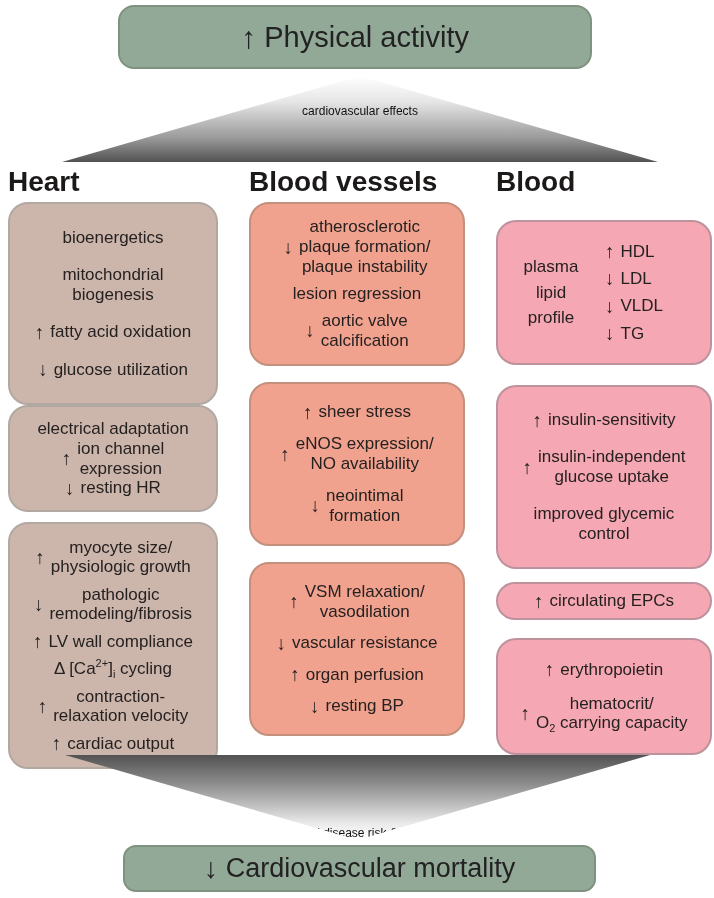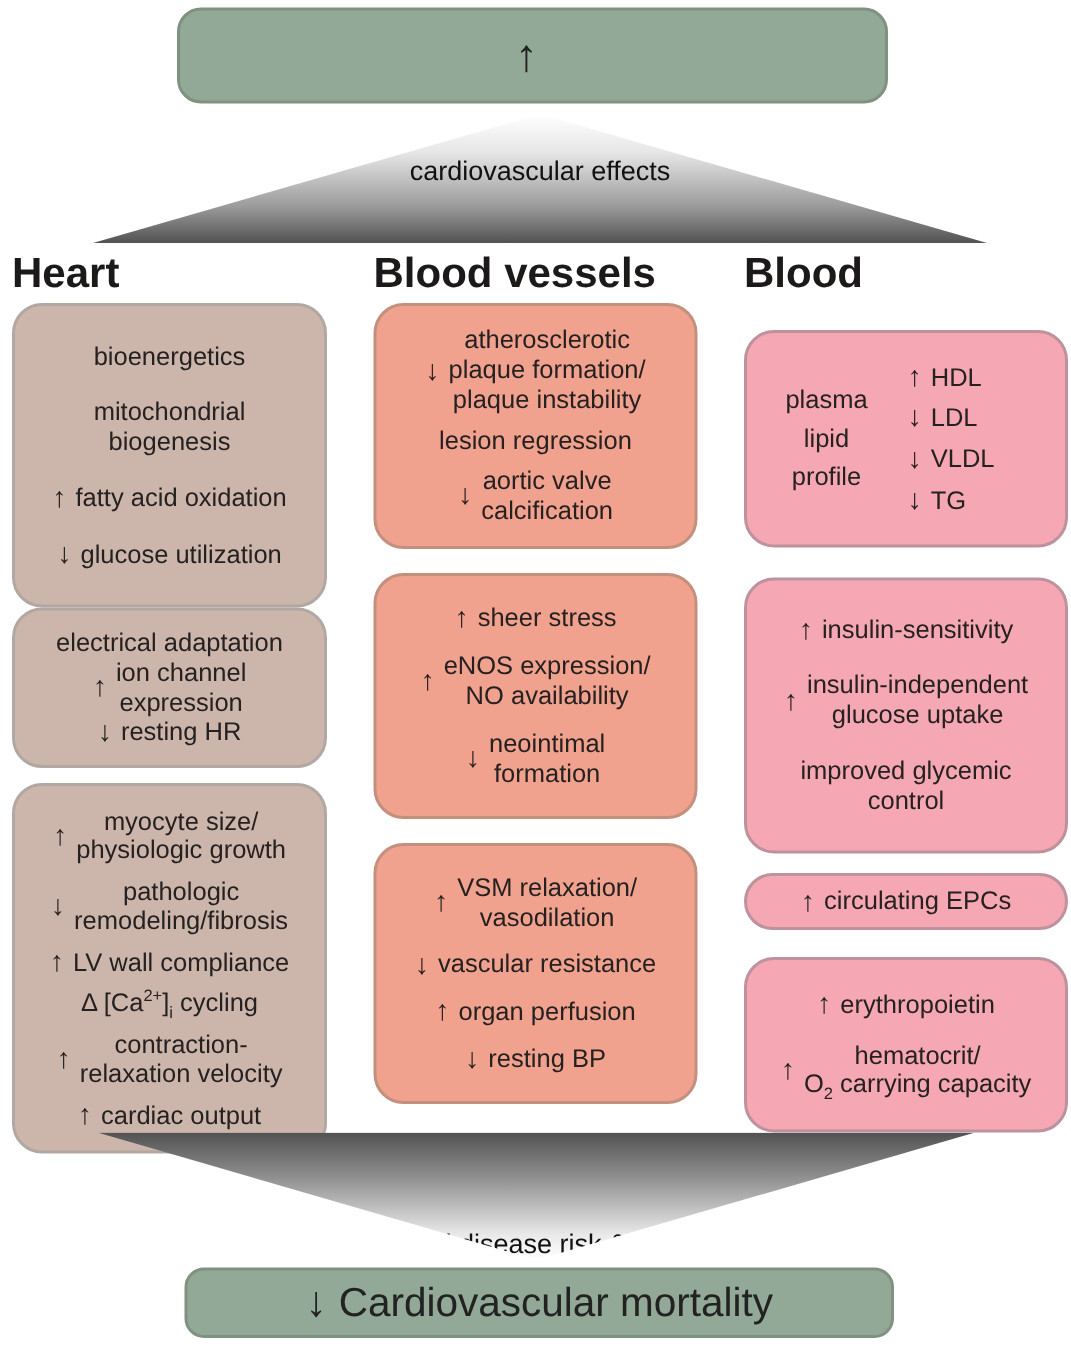--- a/index.html
+++ b/index.html
@@ -23,21 +23,21 @@
     clip-path:polygon(50% 0, 100% 100%, 0 100%);
     background:linear-gradient(to bottom, #ffffff 0%, #e6e6e6 30%, #9a9a9a 72%, var(--funnel-dark,#525252) 100%);
     align-items:flex-start; padding-top:28px; box-sizing:border-box;
   }
   .funnel-bottom {
     left:65px; top:755px; width:585px; height:85px;
     clip-path:polygon(0 0, 100% 0, 50% 100%);
     background:linear-gradient(to bottom, var(--funnel-dark,#525252) 0%, #8f8f8f 35%, #e9e9e9 80%, #ffffff 100%);
     align-items:flex-end; padding-top:21px; box-sizing:border-box;
   }
-  .funnel-label { font-size:18px; color:#111; }
+  .funnel-label { font-size:12px; color:#111; }
   .columns {
     position:absolute; left:8px; top:166px;
     display:grid; grid-template-columns:210px 216px 216px; column-gap:31px;
   }
   .col { display:flex; flex-direction:column; }
   .col-header { height:36px; line-height:32px; font-weight:bold; font-size:28px; color:#1c1919; }
   .box {
     box-sizing:border-box; flex:none; border-radius:20px;
     display:flex; flex-direction:column; justify-content:space-evenly; align-items:stretch;
     padding:6px 3px;
@@ -56,20 +56,21 @@
   .split-right .item { justify-content:flex-start; }
   .split-right .txt { text-align:left; }
 </style>
 </head>
 <body>
 
 <div class="stage">
 
   <div class="pill pill-top">
     <span class="big-arrow">↑</span>
+    <span>Physical activity</span>
   </div>
 
   <div class="funnel funnel-top">
     <span class="funnel-label">cardiovascular effects</span>
   </div>
 
   <div class="columns" id="columns">
       <div class="col">
         <div class="col-header">Heart</div>
         <div class="box c0" style="height: 203px; ">

